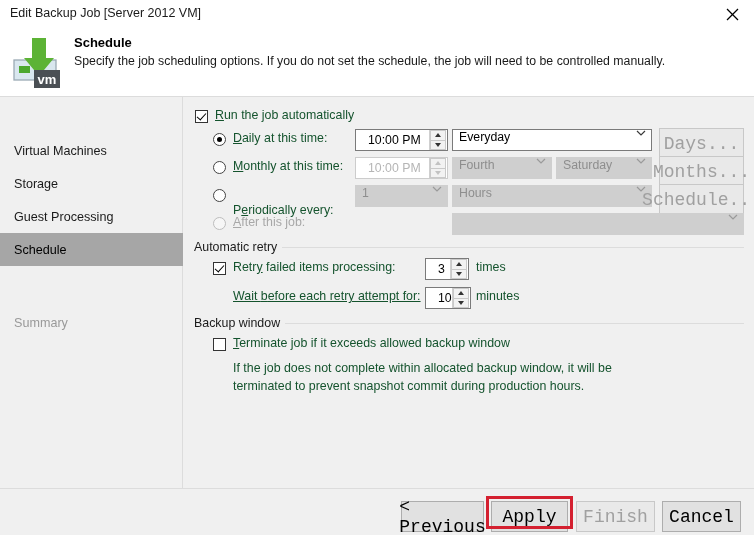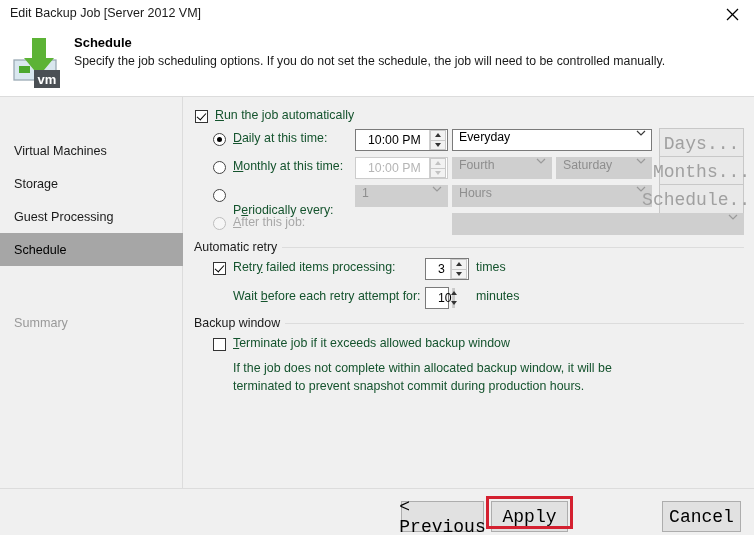--- a/index.html
+++ b/index.html
@@ -375,22 +375,22 @@
       <div class="lbl" style="left:49px; top:163px;">Retr<span class="u">y</span> failed items processing:</div>
       <div class="spin" style="left:241px; top:161px; width:44px;">
         <div class="val">3</div>
         <div class="arrows">
             <div class="up"></div>
             <div class="dn"></div>
           </div>
       </div>
       <div class="lbl" style="left:292px; top:163px;">times</div>
 
-      <div class="lbl" style="left:49px; top:192px;">Wait <span class="u">b</span>efore each retry attempt for:</div>
-      <div class="spin" style="left:241px; top:190px; width:24px;">
+      <div class="lbl" style="left:49px; top:192px;text-decoration:underline;">Wait <span class="u">b</span>efore each retry attempt for:</div>
+      <div class="spin" style="left:241px; top:190px; width:46px;">
         <div class="val">10</div>
         <div class="arrows">
             <div class="up"></div>
             <div class="dn"></div>
           </div>
       </div>
       <div class="lbl" style="left:292px; top:192px;">minutes</div>
 
       <div class="grp-label" style="left:10px; top:219px;">Backup window</div>
       <div class="grp-line" style="left:10px; top:226px; width:550px;"></div>
@@ -405,18 +405,21 @@
   </div>
 
   <div class="footer">
     <div class="btn" style="left:401px; top:12px; width:83px;">
         <span>&lt; Previous</span>
       </div>
     <div class="btn" style="left:491px; top:12px; width:77px;">
         <span>Apply</span>
       </div>
     <div class="hl-box" style="left:486px; top:7px; width:87px; height:33px;"></div>
+    <div class="btn disabled" style="left:576px; top:12px; width:79px;">
+        <span>Finish</span>
+      </div>
     <div class="btn" style="left:662px; top:12px; width:79px;">
         <span>Cancel</span>
       </div>
   </div>
 
 </div>
 
 </body></html>

